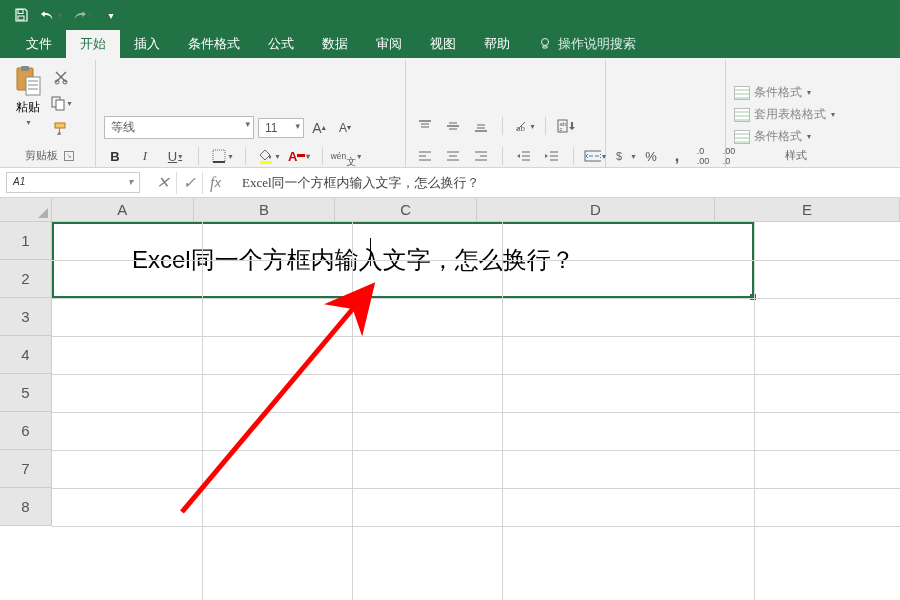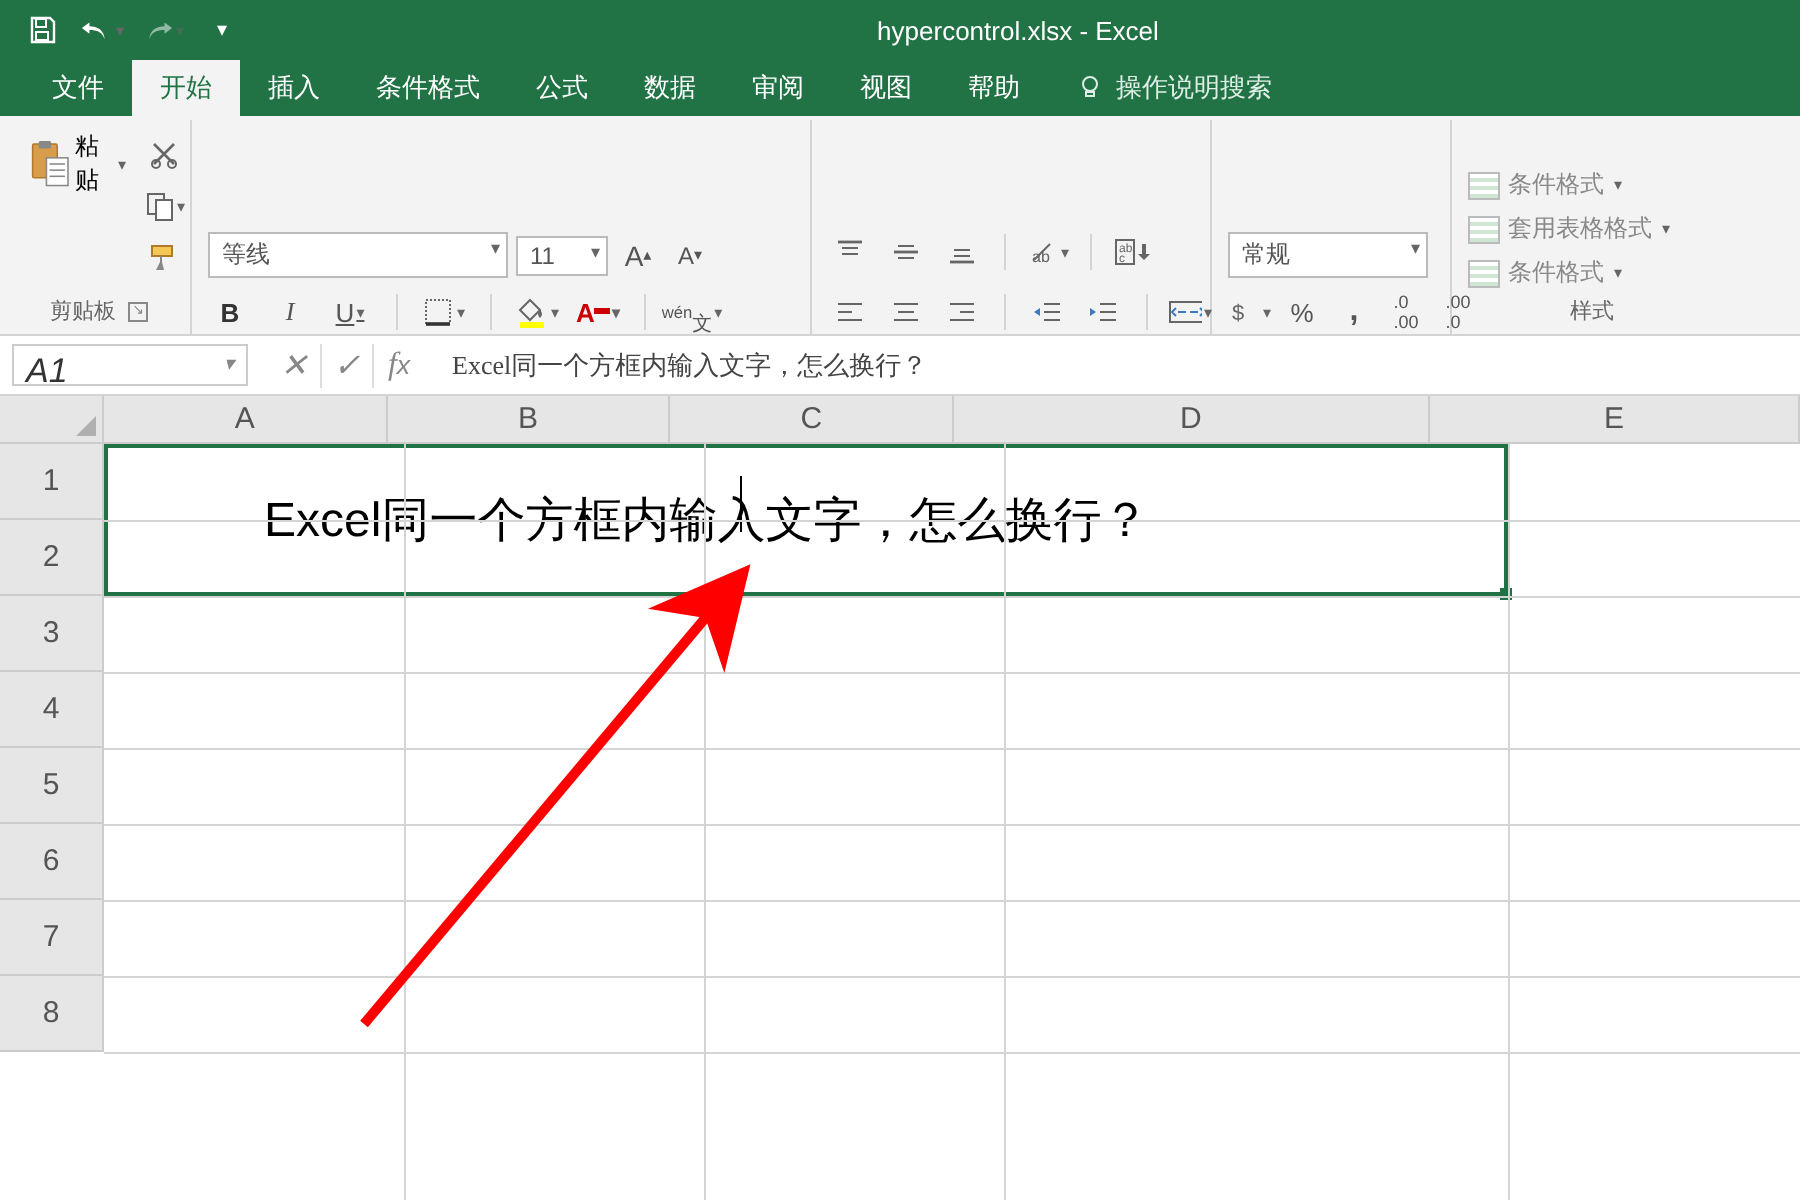--- a/index.html
+++ b/index.html
@@ -15,30 +15,30 @@
   .tab.active { background: #f3f3f3; color: #217346; font-weight: 500; }
   
   .ribbon { background: #f3f3f3; border-bottom: 1px solid #d4d4d4; height: 110px; display: flex; padding: 2px 4px 0; }
   .group { border-right: 1px solid #d4d4d4; padding: 3px 8px 0; display: flex; flex-direction: column; }
   .group-body { flex: 1; display: flex; gap: 6px; align-items: flex-start; }
   .group-label { font-size: 11px; color: #666; text-align: center; padding: 2px 0 4px; display:flex; justify-content:center; align-items:center; gap:6px;}
   .group-label .dlg { width:10px; height:10px; border:1px solid #888; font-size:7px; line-height:8px; color:#888; cursor:pointer;}
   
   .col { display: flex; flex-direction: column; gap: 2px; justify-content: flex-end; }
   .row { display: flex; gap: 4px; align-items: center; }
-  .btn-big { display: flex; flex-direction: row; align-items: center; gap: 2px; font-size: 12px; cursor: pointer; padding: 2px 2px; }
+  .btn-big { display: flex; flex-direction: column; align-items: center; gap: 2px; font-size: 12px; cursor: pointer; padding: 2px 2px; }
   .btn-sm { width: 22px; height: 22px; display: flex; align-items: center; justify-content: center; cursor: pointer; font-size: 13px; color: #555; }
   .combo { border: 1px solid #bbb; background: #fff; font-size: 12px; padding: 2px 16px 2px 6px; position: relative; color:#555;}
   .combo::after { content: "▾"; position: absolute; right: 3px; font-size: 9px; color: #666; }
   .dd { font-size:8px; color:#666; margin-left:1px;}
   .styles-row { display:flex; align-items:center; gap:4px; font-size:12px; color:#888; padding:1px 0; cursor:pointer;}
   .styles-row .sicon { width:16px; height:14px; border:1px solid #bbb; background:repeating-linear-gradient(#fff,#fff 2px,#cfe6d4 2px,#cfe6d4 4px);}
   
   .name-fx { height: 30px; border-bottom: 1px solid #d4d4d4; display: flex; align-items: stretch; background:#fff;}
-  .name-box { width: 118px; border: 1px solid #ccc; margin: 4px 4px 4px 6px; font-size: 17px; padding: 3px 6px; color:#333; background:#fff; position:relative;font-style:italic;}
+  .name-box { width: 134px; border: 1px solid #ccc; margin: 4px 4px 4px 6px; font-size: 10px; padding: 3px 6px; color:#333; background:#fff; position:relative;font-style:italic;}
   .name-box::after { content:"▾"; position:absolute; right:6px; color:#888; font-size:10px;}
   .fx-btns { display: flex; align-items: center; gap: 0; padding: 0 6px; color:#666;}
   .fx-btn { width: 26px; height: 22px; display: flex; align-items: center; justify-content: center; cursor: pointer; color: #888; font-style:italic; border-left:1px solid #ddd;}
   .fx-input { flex: 1; border: none; font-size: 13px; padding: 4px 8px; color:#444; font-family: "Microsoft YaHei"; }
   
   .grid-area { position: relative; background:#fff;}
   .corner { position: absolute; left:0; top:0; width:52px; height:24px; background:#e6e6e6; border-right:1px solid #ccc; border-bottom:1px solid #ccc;}
   .corner::after{content:""; position:absolute; right:3px; bottom:3px; width:0; height:0; border-right:10px solid #b0b0b0; border-top:10px solid transparent;}
   .col-headers { position: absolute; left: 52px; top: 0; right: 0; height: 24px; display: flex; background:#e6e6e6; border-bottom:1px solid #ccc;}
   .ch { border-right: 1px solid #ccc; text-align: center; font-size: 15px; color: #555; line-height: 24px; }
@@ -73,21 +73,20 @@
         <span class="dd">▾</span>
       </div>
     <div class="qat-btn" style="opacity:.5">
         <svg width="18" height="12" viewBox="0 0 18 12">
           <path d="M13 2l4 3-4 3V6c-4 0-7 1-8 5 0-5 4-7 8-7z" fill="#fff"></path>
         </svg>
         <span class="dd">▾</span>
       </div>
     <div class="qat-btn" style="font-size:10px">▾</div>
   </div>
-  <div class="title-text">hypercontrol.xlsx - Excel</div>
 </div>
 
 <div class="ribbon-tabs">
   <div class="tab">文件</div>
   <div class="tab active">开始</div>
   <div class="tab">插入</div>
   <div class="tab">条件格式</div>
   <div class="tab">公式</div>
   <div class="tab">数据</div>
   <div class="tab">审阅</div>
@@ -271,21 +270,20 @@
               <path d="M5 8h4M4 6l-2 2 2 2M15 8h-4M16 6l2 2-2 2" stroke="#3a7ac0" fill="none"></path>
             </svg>
             <span class="dd">▾</span>
           </div>
       </div>
     </div>
   </div>
 
   <div class="group" style="width:120px">
     <div class="group-body col" style="gap:6px">
-      <div class="combo" style="width:100px">常规</div>
       <div class="row" style="gap:4px">
         <div class="btn-sm">
             <svg width="16" height="16">
               <text x="2" y="12" font-size="11" fill="#666">$</text>
             </svg>
             <span class="dd">▾</span>
           </div>
         <div class="btn-sm" style="font-size:13px">%</div>
         <div class="btn-sm" style="font-size:16px;font-weight:700">,</div>
         <div class="btn-sm" style="font-size:9px">.0<br>.00</div>

